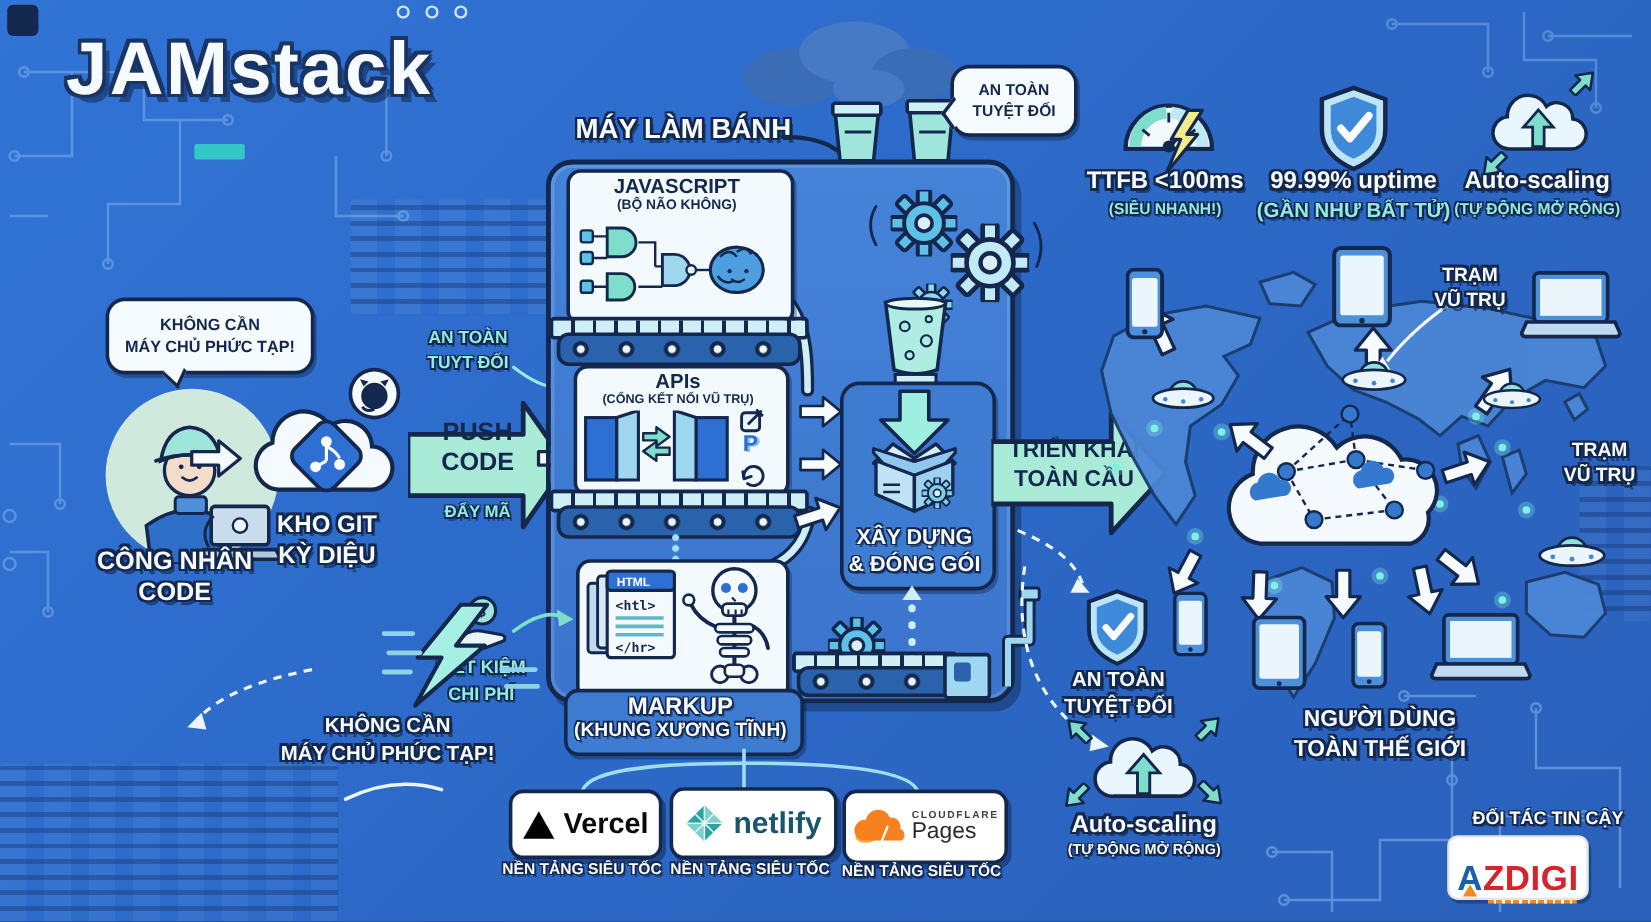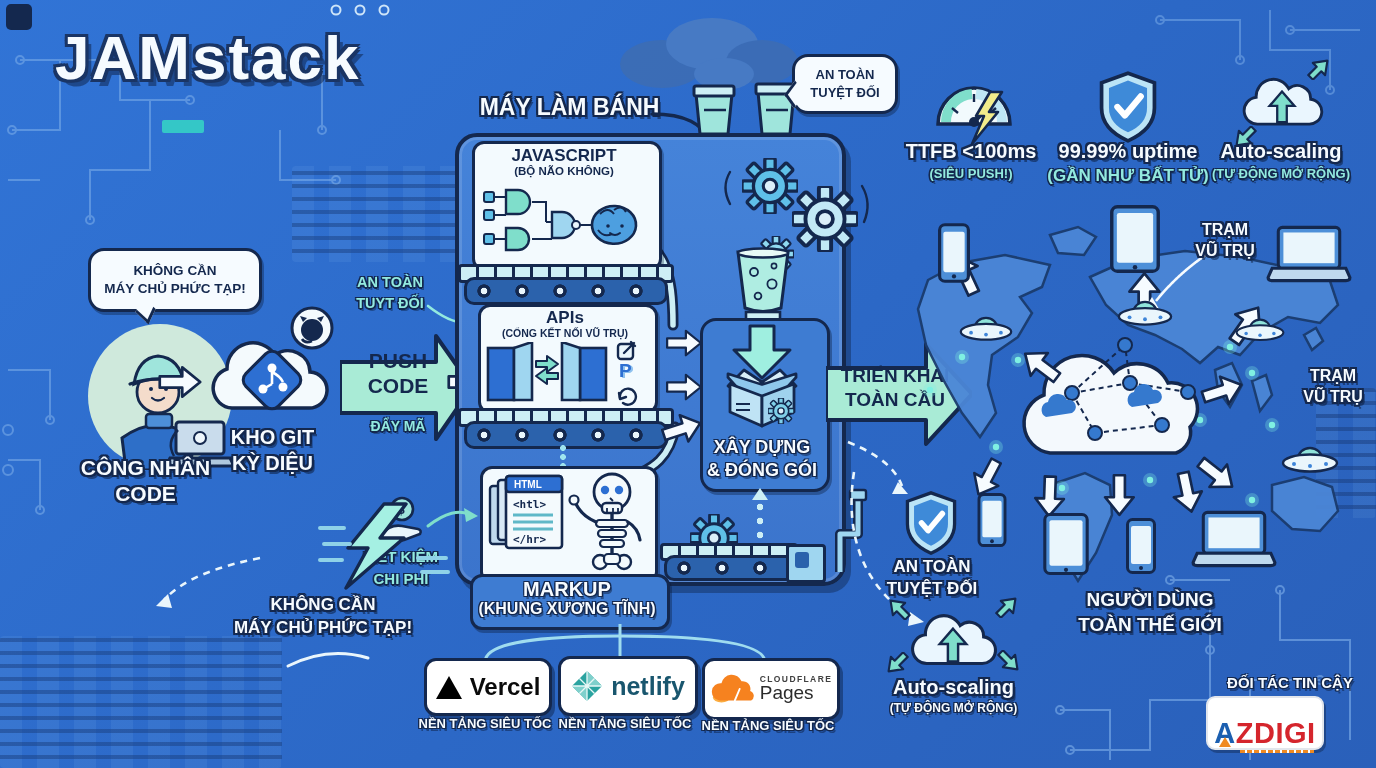--- a/index.html
+++ b/index.html
@@ -428,21 +428,21 @@
   <svg class="a" style="left:932px;top:68px" width="84" height="82" viewBox="0 0 84 82">
     <path d="M6,56 A36,36 0 1 1 78,56 Z" fill="#F2FAFD" stroke="#14284E" stroke-width="3.5"></path>
     <path d="M14,54 A28,28 0 0 1 40,26" fill="none" stroke="#7FDECB" stroke-width="10"></path>
     <path d="M44,26 A28,28 0 0 1 70,54" fill="none" stroke="#BFE7F5" stroke-width="10"></path>
     <path d="M42,26 v8 M20,40 l6,5 M64,40 l-6,5" stroke="#14284E" stroke-width="2.4"></path>
     <path d="M42,54 L64,30" stroke="#14284E" stroke-width="4.5" stroke-linecap="round"></path>
     <circle cx="42" cy="54" r="5" fill="#14284E"></circle>
     <polygon points="58,24 44,48 52,48 40,76 66,44 57,44 70,24" fill="#F2EC8B" stroke="#14284E" stroke-width="2.6" stroke-linejoin="round"></polygon>
   </svg>
   <div class="a ow tc" style="left:883px;top:140px;width:176px;font-size:20px">TTFB &lt;100ms</div>
-  <div class="a ot tc" style="left:883px;top:166px;width:176px;font-size:13px">(SIÊU PUSH!)</div>
+  <div class="a ot tc" style="left:883px;top:166px;width:176px;font-size:13px">(SIÊU NHANH!)</div>
 
   <svg class="a" style="left:1096px;top:70px" width="64" height="74">
       <use href="#shieldck" width="64" height="74"></use>
     </svg>
   <div class="a ow tc" style="left:1040px;top:140px;width:176px;font-size:20px">99.99% uptime</div>
   <div class="a ot tc" style="left:1040px;top:166px;width:176px;font-size:17px">(GẦN NHƯ BẤT TỬ)</div>
 
   <svg class="a" style="left:1238px;top:74px" width="88" height="60">
       <use href="#cloudup" width="88" height="60"></use>
     </svg>

